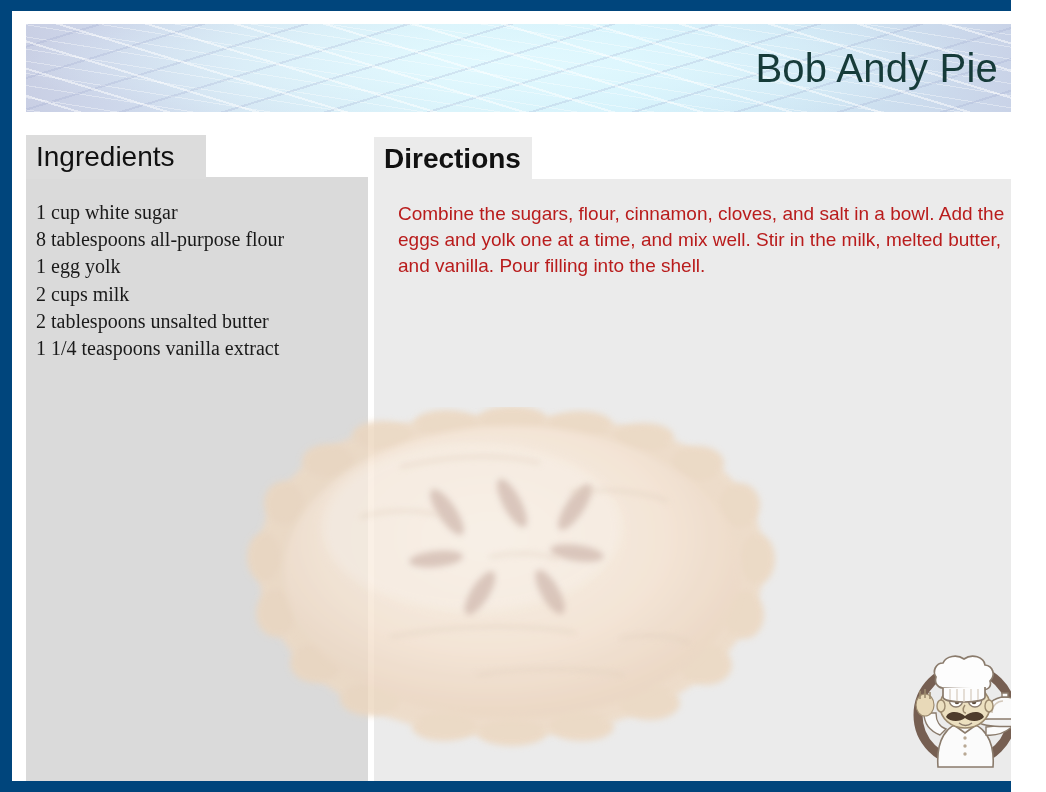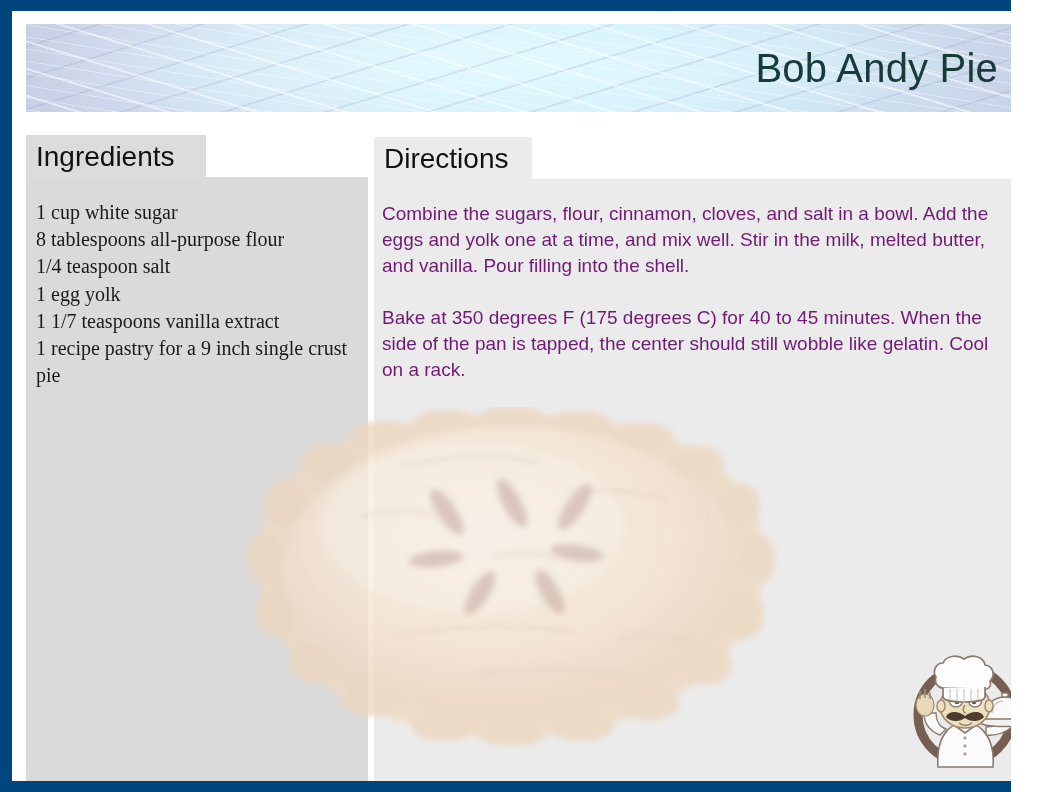--- a/index.html
+++ b/index.html
@@ -97,21 +97,21 @@
     color: #111111;
     font-size: 28px;
     line-height: 44px;
     padding: 0 0 0 10px;
     height: 44px;
     box-sizing: border-box;
     white-space: nowrap;
     z-index: 3;
   }
   #tab-ingredients { left: 14px; top: 124px; width: 180px; }
-  #tab-directions  { left: 362px; top: 126px; width: 158px; background: #ebebeb; }
+  #tab-directions  { left: 362px; top: 126px; width: 158px; background: #ebebeb; font-weight: bold; }
 
   
   .panel {
     position: absolute;
     box-sizing: border-box;
     z-index: 2;
   }
   #panel-ingredients {
     left: 14px;
     top: 166px;
@@ -134,22 +134,22 @@
     line-height: 27.2px;
     color: #1a1a1a;
     white-space: nowrap;
     font-family: Liberation Serif, serif;
   }
   .ing-line.wrapped { white-space: normal; }
 
   .dir-para {
     font-size: 19px;
     line-height: 26px;
-    color: #701a75;
-    margin: 0 0 26px 0;
+    color: #b91c1c;
+    margin: 0 0 26px 16px;
   }
 
   
   #pie-wrap {
     position: absolute;
     left: 228px;
     top: 396px;
     width: 540px;
     height: 350px;
     z-index: 4;
@@ -180,29 +180,28 @@
       <div class="hatch"></div>
       <div id="banner-title">Bob Andy Pie</div>
     </div>
 
     <div class="tab" id="tab-ingredients">Ingredients</div>
     <div class="tab" id="tab-directions">Directions</div>
 
     <div class="panel" id="panel-ingredients">
       <div class="ing-line">1 cup white sugar</div>
       <div class="ing-line">8 tablespoons all-purpose flour</div>
-      <div class="ing-line">1/4 teaspoon salt</div>
       <div class="ing-line">1 egg yolk</div>
-      <div class="ing-line">1 1/7 teaspoons vanilla extract</div>
-      <div class="ing-line wrapped">1 recipe pastry for a 9 inch single crust pie</div>
+      <div class="ing-line">2 cups milk</div>
+      <div class="ing-line">2 tablespoons unsalted butter</div>
+      <div class="ing-line">1 1/4 teaspoons vanilla extract</div>
     </div>
 
     <div class="panel" id="panel-directions">
       <p class="dir-para">Combine the sugars, flour, cinnamon, cloves, and salt in a bowl. Add the eggs and yolk one at a time, and mix well. Stir in the milk, melted butter, and vanilla. Pour filling into the shell.</p>
-      <p class="dir-para">Bake at 350 degrees F (175 degrees C) for 40 to 45 minutes. When the side of the pan is tapped, the center should still wobble like gelatin. Cool on a rack.</p>
     </div>
 
     <div id="pie-wrap">
       <svg viewBox="0 0 540 350" xmlns="http://www.w3.org/2000/svg">
         <defs>
           <radialGradient id="crustGrad" cx="45%" cy="38%" r="68%">
             <stop offset="0%" stop-color="#fbf0e4"></stop>
             <stop offset="55%" stop-color="#f6e4d2"></stop>
             <stop offset="100%" stop-color="#e9cfb6"></stop>
           </radialGradient>

